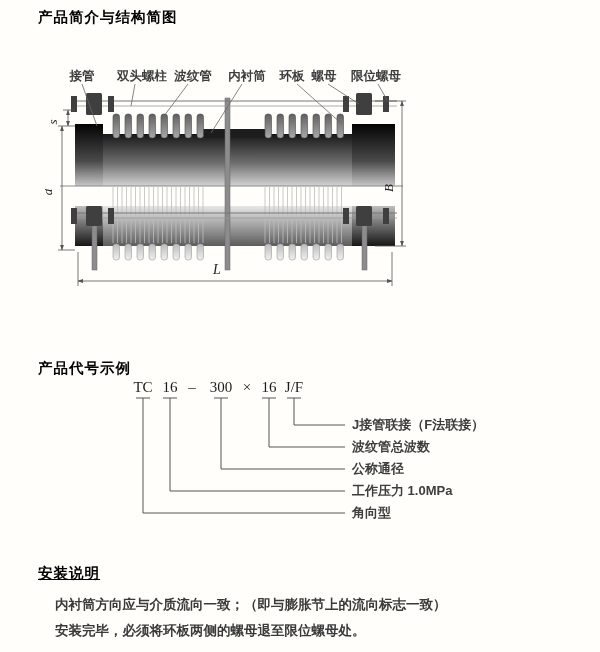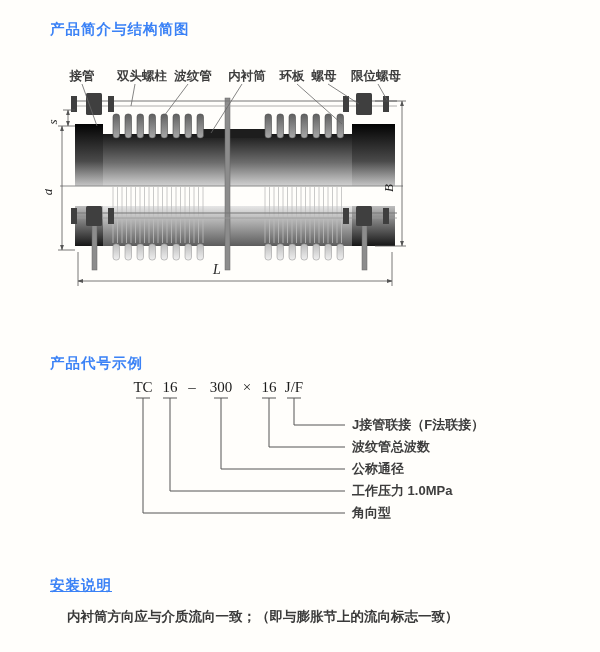--- a/index.html
+++ b/index.html
@@ -1,32 +1,32 @@
 <!DOCTYPE html>
 <html><head>
 <meta charset="utf-8">
 <style>
   html,body{margin:0;padding:0;}
   body{background:#fffefb;font-family:"Liberation Sans", sans-serif;}
   .page{position:relative;width:600px;height:652px;background:#fffefb;overflow:hidden;}
   .sec-title{
-    position:absolute;left:38px;margin:12px;
-    font-size:14.5px;font-weight:bold;color:#3b82f6;
+    position:absolute;left:38px;margin:0;
+    font-size:14.5px;font-weight:bold;color:#000000;
     font-family:"Liberation Sans", sans-serif;letter-spacing:1px;
   }
   #title-intro{top:8px;}
-  #title-code{top:342px;}
+  #title-code{top:359px;}
   #title-install{top:564px;text-decoration:underline;}
   #diagram-svg{position:absolute;left:45px;top:60px;}
   #code-svg{position:absolute;left:120px;top:376px;}
   .install-text{
     position:absolute;left:55px;top:592px;width:480px;
     font-size:13.5px;font-weight:600;color:#3a3a3a;line-height:26px;margin:0;
   }
-  .install-text p{margin:12px;padding:0;}
+  .install-text p{margin:0;padding:0;}
   .part-label{font:bold 12.5px "Liberation Sans", sans-serif;fill:#3d3d3d;}
   .dim-letter{font:italic 13px "Liberation Serif", serif;fill:#222;}
   .code-seg{font:15px "Liberation Serif", serif;fill:#1c1c1c;}
   .callout-label{font:600 13px "Liberation Sans", sans-serif;fill:#3d3d3d;}
 </style>
 </head>
 <body>
 
 <div class="page">
 
@@ -268,15 +268,16 @@
       <text x="232" y="97" class="callout-label">公称通径</text>
       <text x="232" y="119" class="callout-label">工作压力 1.0MPa</text>
       <text x="232" y="141" class="callout-label">角向型</text>
     </g>
   </svg>
 
   <h2 class="sec-title" id="title-install">安装说明</h2>
 
   <div class="install-text">
     <p>内衬筒方向应与介质流向一致；（即与膨胀节上的流向标志一致）</p>
+    <p>安装完毕，必须将环板两侧的螺母退至限位螺母处。</p>
   </div>
 
 </div>
 
 </body></html>

